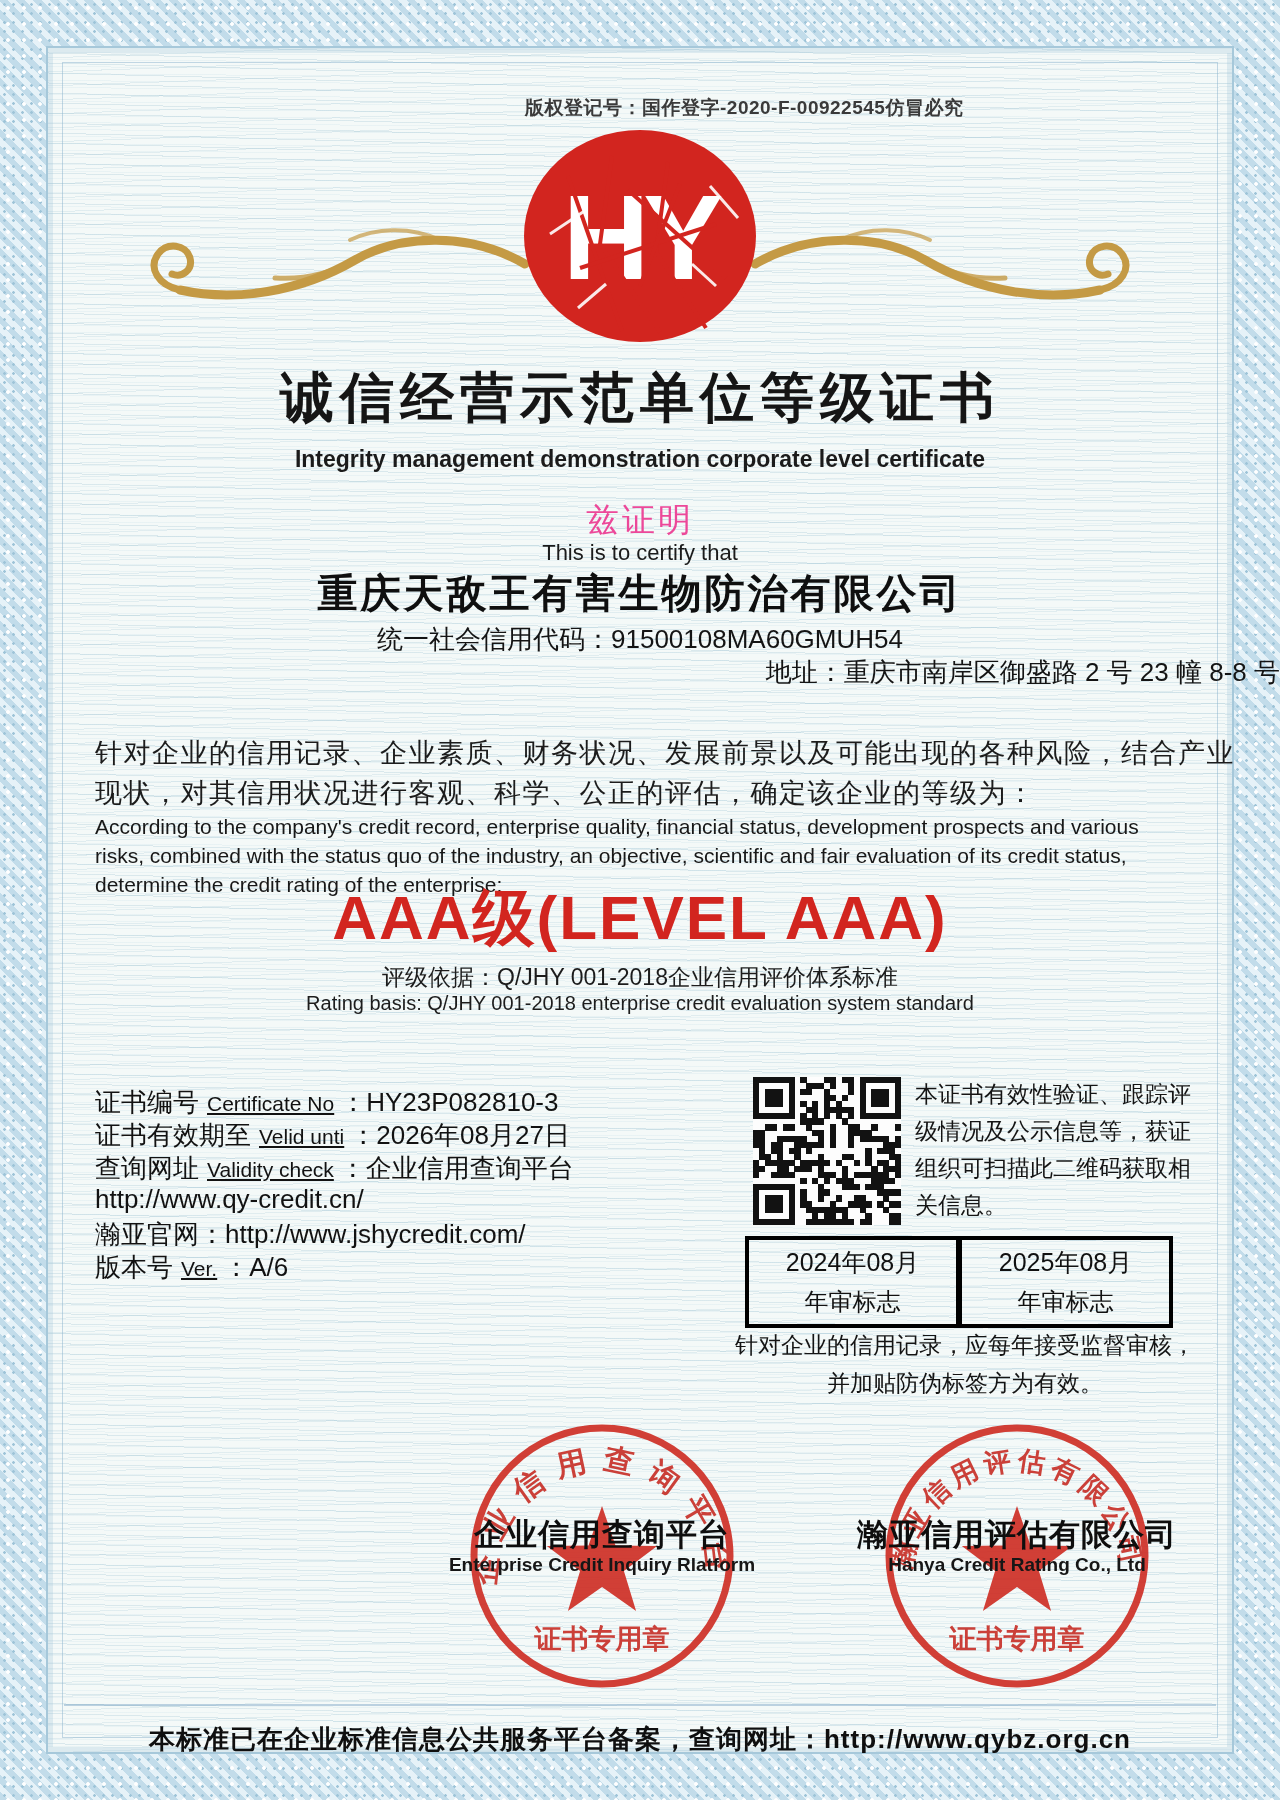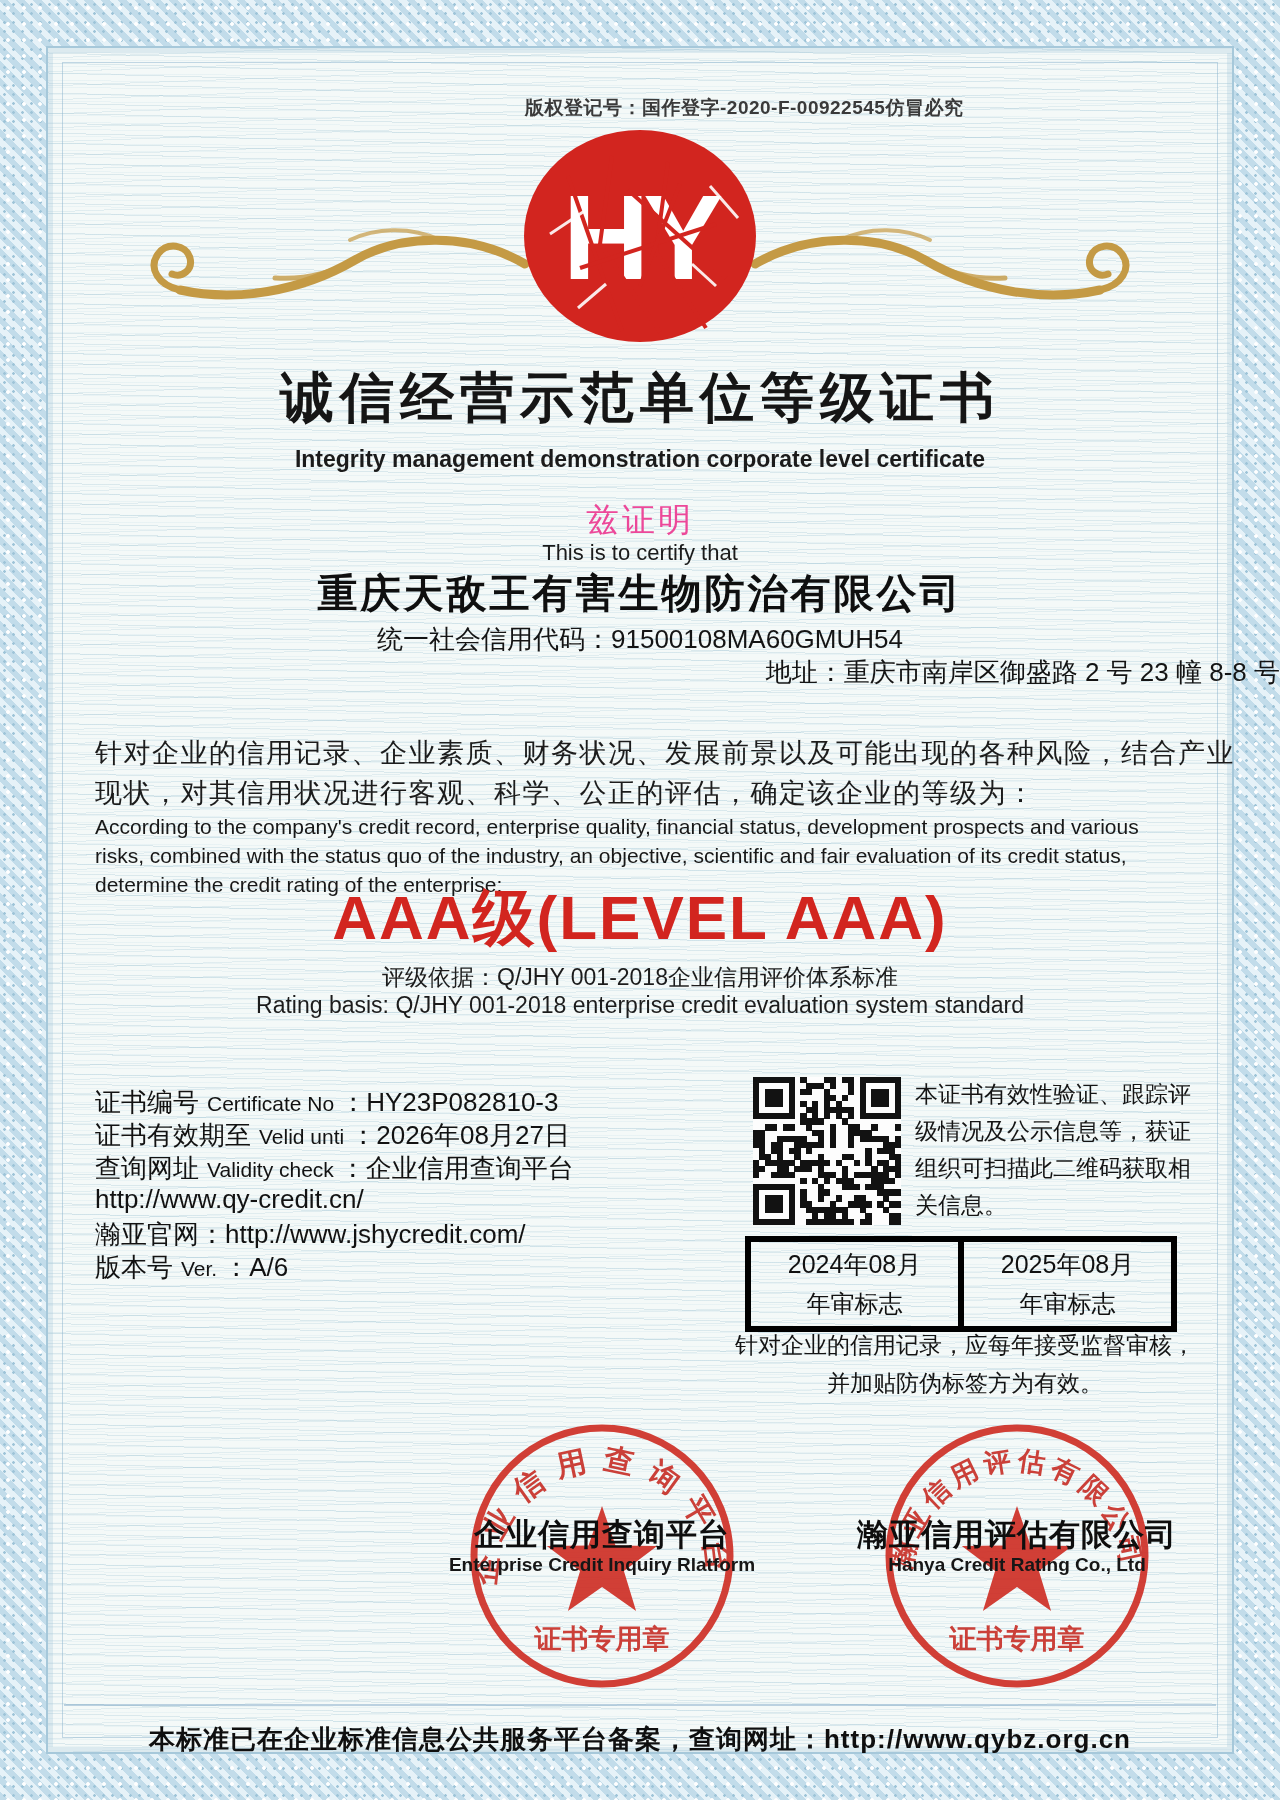--- a/index.html
+++ b/index.html
@@ -48,33 +48,33 @@
   .code-line{top:622px;font-size:26px;font-weight:500;color:#141414;}
   .addr-line{top:655px;font-size:26px;font-weight:500;color:#141414;text-align:right;}
 
   .para{left:95px;width:1090px;}
   .para-zh1{top:735px;font-size:27px;font-weight:500;letter-spacing:1.5px;white-space:nowrap;}
   .para-zh2{top:775px;font-size:27px;font-weight:500;letter-spacing:1.5px;white-space:nowrap;}
   .para-en{top:812px;width:1075px;font-size:21px;line-height:29px;color:#181818;}
 
   .rating{top:876px;font-size:62px;font-weight:800;color:#d2251f;letter-spacing:2px;}
   .basis-zh{top:962px;font-size:23px;font-weight:500;}
-  .basis-en{top:992px;font-size:23px;}
+  .basis-en{top:992px;font-size:20px;}
 
   .details{left:95px;top:1085px;}
   .detail-line{height:33px;font-size:26px;color:#121212;white-space:nowrap;}
   .dl-zh{font-weight:500;}
-  .dl-en{font-size:21px;margin:0 6px 0 8px;}
+  .dl-en{font-size:21px;margin:0 6px 0 8px;text-decoration:underline;}
   .dl-zh:empty,.dl-en:empty{display:none;margin:0;}
   .dl-val{font-weight:500;}
 
   .qr-box{left:753px;top:1077px;width:148px;height:148px;}
   .qr-caption{left:915px;top:1076px;width:282px;font-size:23px;line-height:37px;font-weight:500;color:#141414;}
 
-  .annual-box{top:1236px;width:207px;height:84px;border:6px solid #000000;
+  .annual-box{top:1236px;width:207px;height:84px;border:4px solid #000000;
     display:flex;flex-direction:column;align-items:center;justify-content:center;gap:7px;}
   .annual-box.b1{left:745px;}
   .annual-box.b2{left:958px;}
   .annual-line1{font-size:25px;font-weight:500;color:#111;}
   .annual-line2{font-size:24px;font-weight:500;color:#111;}
 
   .note{left:720px;width:490px;text-align:center;font-size:23px;font-weight:500;color:#141414;}
   .note1{top:1330px;} .note2{top:1368px;}
 
   .stamp{top:1416px;width:280px;height:280px;opacity:.93;}

